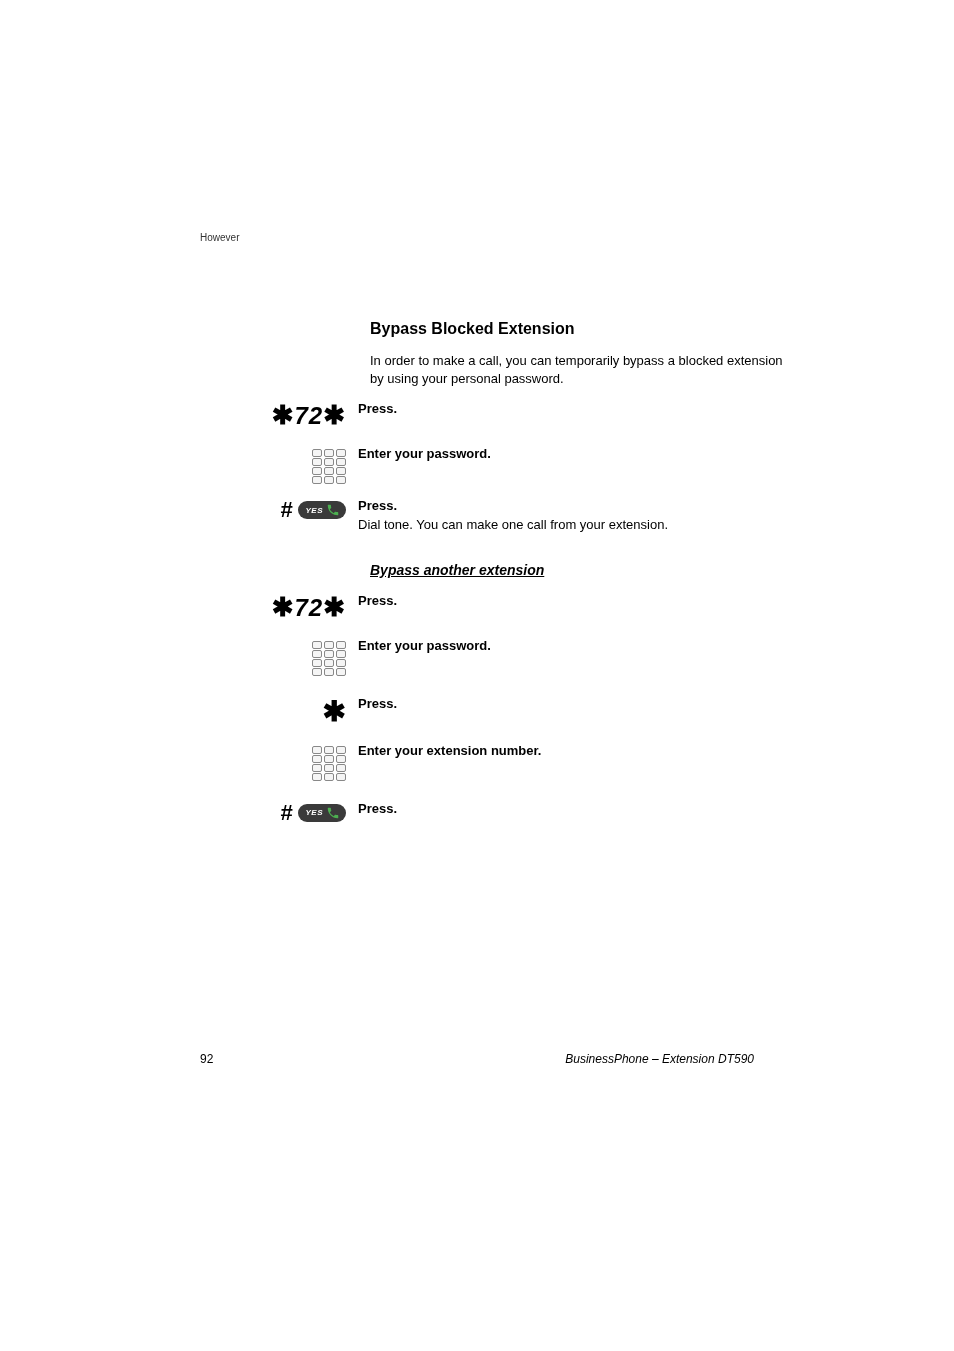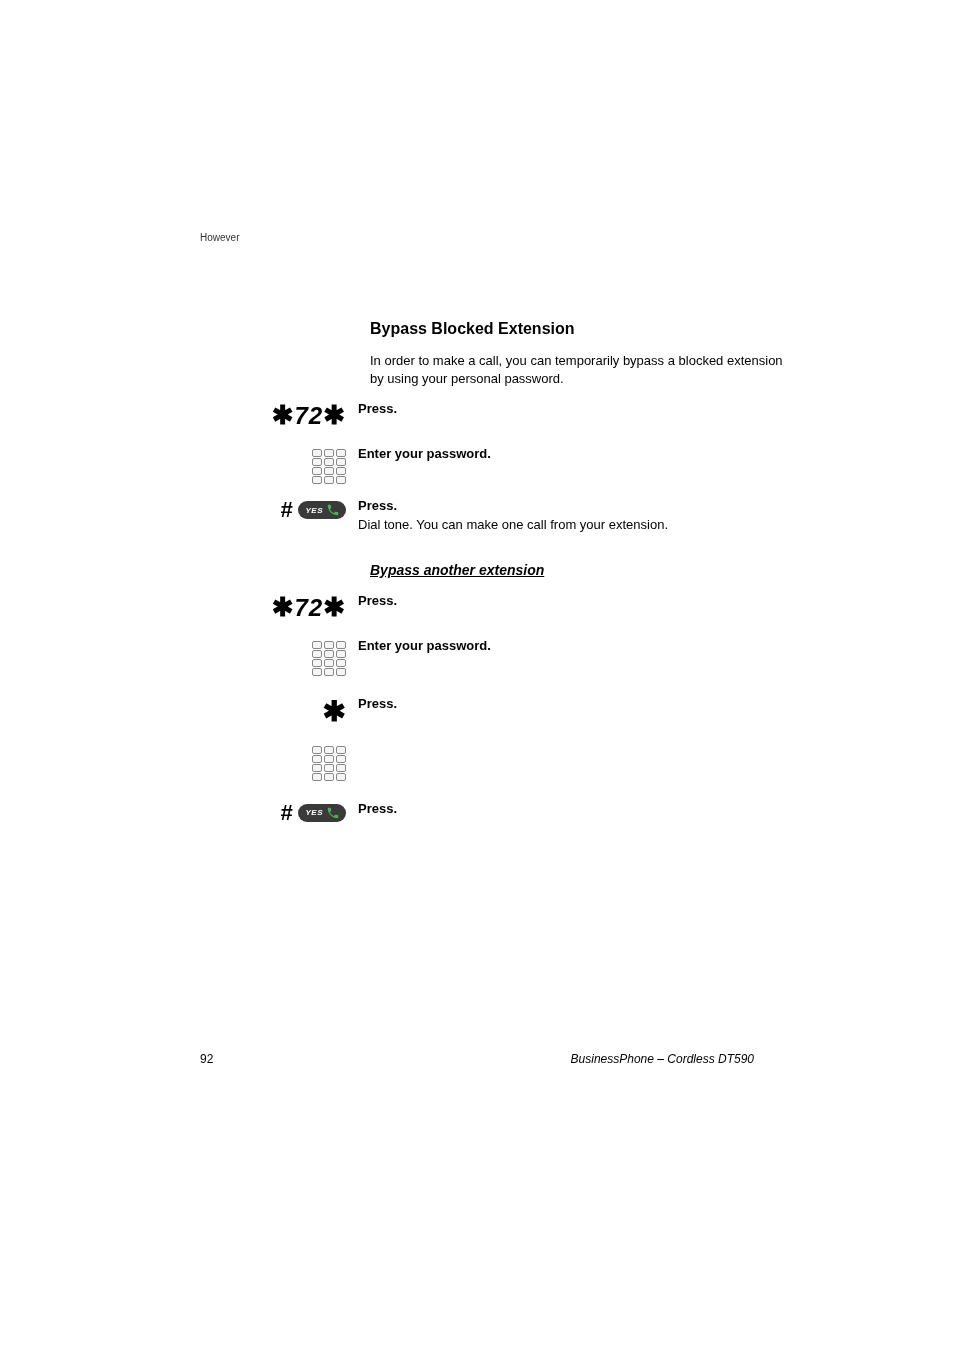--- a/index.html
+++ b/index.html
@@ -278,20 +278,23 @@
             <div class="key"></div>
             <div class="key"></div>
           </div>
         <div class="keypad-row">
             <div class="key"></div>
             <div class="key"></div>
             <div class="key"></div>
           </div>
       </div>
     </div>
+    <div class="step-text">
+      <div class="bold">Enter your extension number.</div>
+    </div>
   </div>
 
   <div class="spacer-sm"></div>
 
   <div class="step-row">
     <div class="step-icon">
       <div class="icon-col">
         <span class="hash-sym">#</span>
         <span class="yes-btn">
           <span class="yes-btn-label">YES</span>
@@ -303,14 +306,14 @@
     </div>
     <div class="step-text">
       <div class="bold">Press.</div>
     </div>
   </div>
 
 </div>
 
 <div class="footer">
   <span>92</span>
-  <span class="footer-right">BusinessPhone – Cordless DT590</span>
+  <span class="footer-right">BusinessPhone – Extension DT590</span>
 </div>
 
 </body></html>

